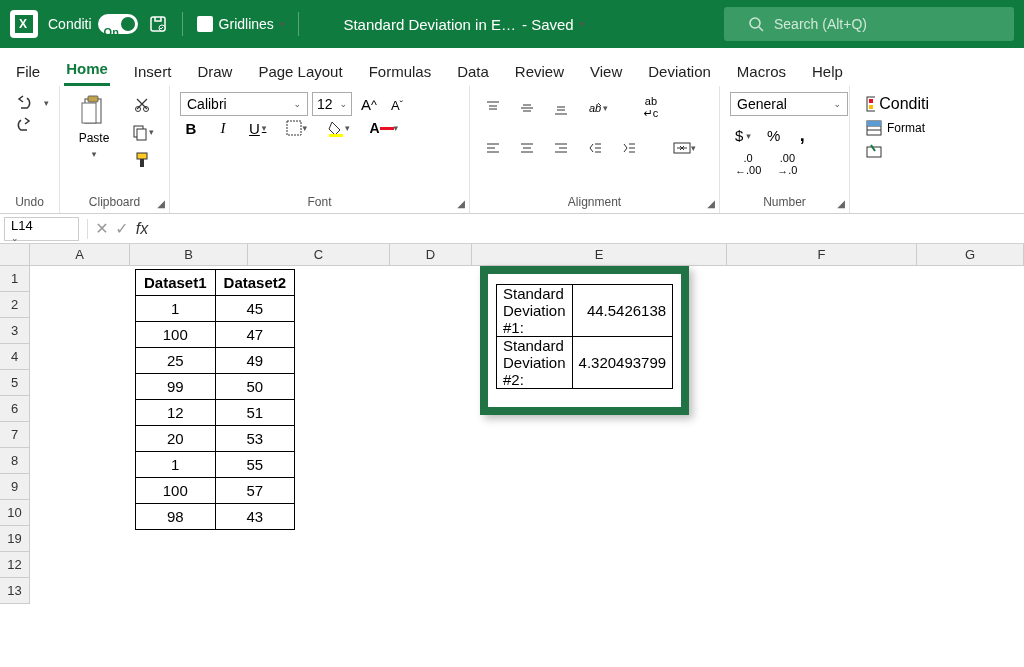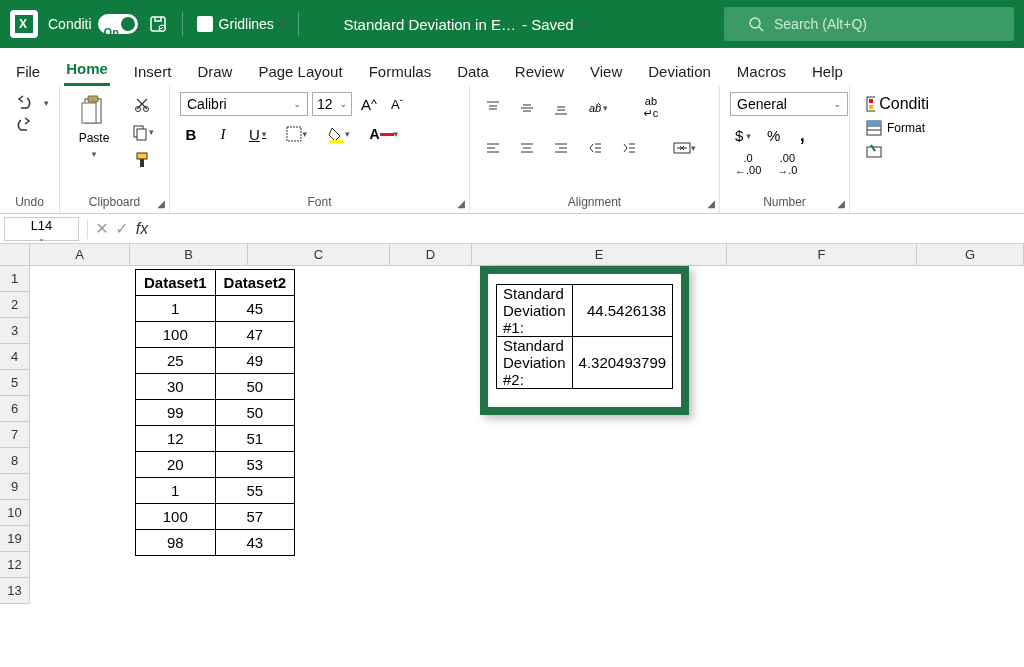--- a/index.html
+++ b/index.html
@@ -25,28 +25,28 @@
 .menutab.active { font-weight: 600; border-bottom: 3px solid #0f7b3e; color: #0f7b3e; }
 
 
 .ribbon { background: #fff; height: 128px; display: flex; border-bottom: 1px solid #d0d0d0; }
 .ribgroup { display: flex; flex-direction: column; padding: 6px 10px 2px 10px; border-right: 1px solid #e3e3e3; position: relative; }
 .ribgroup-label { font-size: 12px; color: #555; text-align: center; margin-top: auto; padding-bottom: 2px; }
 .ribrow { display: flex; align-items: center; gap: 4px; }
 .ribbtn { border: 1px solid transparent; background: transparent; padding: 2px 4px; display: flex; align-items: center; justify-content: center; cursor: pointer; min-width: 22px; min-height: 22px; }
 .bigbtn { flex-direction: column; height: 70px; width: 48px; justify-content: center; gap: 4px; font-size: 12px; }
 .launcher { position: absolute; bottom: 4px; right: 4px; font-size: 10px; color: #666; cursor: pointer; }
-.fontsel { display: flex; align-items: center; gap: 4px; margin-bottom: 6px; }
+.fontsel { display: flex; align-items: flex-end; gap: 4px; }
 .fontname { border: 1px solid #aaa; width: 128px; height: 24px; padding: 0 6px; font-size: 14px; display: flex; align-items: center; justify-content: space-between; }
 .fontsize { border: 1px solid #aaa; width: 40px; height: 24px; padding: 0 4px; font-size: 14px; display: flex; align-items: center; justify-content: space-between; }
 .dd-caret { font-size: 9px; color: #555; }
 
 
 .fbar { height: 30px; background: #fff; display: flex; align-items: center; border-bottom: 1px solid #d0d0d0; }
-.namebox { width: 75px; height: 24px; border: 1px solid #ccc; margin: 0 4px; padding: 0 6px; font-size: 13px; display: flex; align-items: center; justify-content: space-between; flex-direction: column; }
+.namebox { width: 75px; height: 24px; border: 1px solid #ccc; margin: 0 4px; padding: 0 6px; font-size: 13px; display: flex; justify-content: space-between; flex-direction: column; }
 .fbar-sep { width: 1px; height: 20px; background: #ddd; margin: 0 4px; }
 .fbar-btn { width: 20px; color: #999; text-align: center; cursor: pointer; }
 .fbar-input { flex: 1; height: 24px; border: none; padding: 0 6px; font-size: 13px; }
 
 
 .sheet { position: relative; height: 423px; overflow: hidden; }
 .colheads { display: flex; height: 22px; background: #f0f0f0; border-bottom: 1px solid #ccc; }
 .corner { width: 30px; border-right: 1px solid #ccc; background: #f0f0f0; }
 .colhead { text-align: center; font-size: 13px; color: #333; border-right: 1px solid #ccc; line-height: 22px; }
 .gridbody { position: relative; }
@@ -427,24 +427,20 @@
             </tr>
             <tr>
               <td>100</td>
               <td>47</td>
             </tr>
             <tr>
               <td>25</td>
               <td>49</td>
             </tr>
             <tr>
-              <td>30</td>
-              <td>50</td>
-            </tr>
-            <tr>
               <td>99</td>
               <td>50</td>
             </tr>
             <tr>
               <td>12</td>
               <td>51</td>
             </tr>
             <tr>
               <td>20</td>
               <td>53</td>

